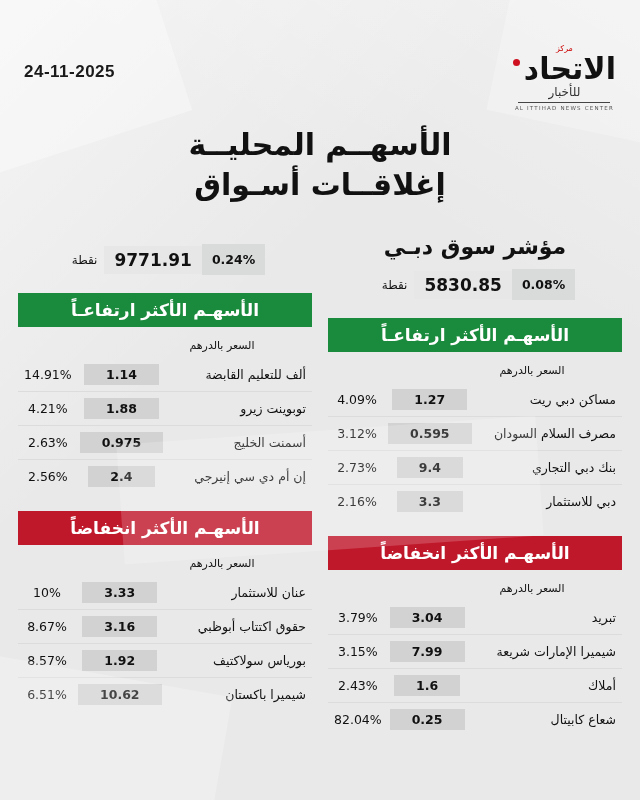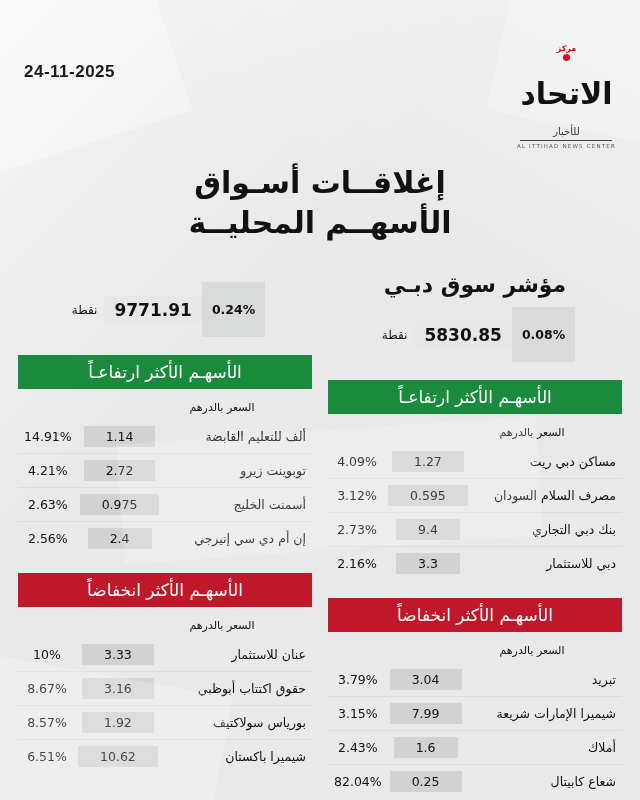--- a/index.html
+++ b/index.html
@@ -51,47 +51,45 @@
   .logo {
     display: flex;
     flex-direction: column;
     align-items: center;
     gap: 1px;
     padding-top: 22px;
   }
   .logo-top {
     font-size: 8px;
     color: #c00;
-    font-weight: bold;
+    font-weight: normal;
     letter-spacing: 0.5px;
   }
   .logo-main {
     display: flex;
     align-items: center;
     gap: 4px;
-    flex-direction: column;
   }
   .logo-word {
     font-size: 30px;
     font-weight: bold;
     color: #111;
     line-height: 1;
     letter-spacing: -1px;
   }
   .logo-dot {
     width: 7px; height: 7px; border-radius: 50%;
     background: #cf1020;
     display: inline-block;
     margin-bottom: 14px;
   }
   .logo-sub {
-    font-size: 10px;
+    font-size: 12px;
     color: #333;
     letter-spacing: 0.6px;
-    margin-top: 16px;
   }
   .logo-rule {
     width: 92px; height: 1px; background: #444; margin: 2px 0 1px;
   }
   .logo-en {
     font-size: 5.5px;
     color: #555;
     letter-spacing: 1.2px;
   }
 
@@ -129,21 +127,21 @@
     justify-content: center;
     align-items: center;
     gap: 0;
     direction: rtl;
   }
   .idx-pct {
     background: #d9dada;
     color: #111;
     font-size: 12.5px;
     font-weight: bold;
-    padding: 20px 10px;
+    padding: 8px 10px;
     direction: ltr;
   }
   .idx-val {
     background: #e7e7e7;
     color: #111;
     font-size: 17px;
     font-weight: bold;
     padding: 4px 10px;
     direction: ltr;
   }
@@ -153,21 +151,21 @@
     padding: 4px 7px;
     font-weight: normal;
   }
 
   .section-bar {
     margin-top: 18px;
     padding: 7px 10px;
     text-align: center;
     color: #fff;
     font-size: 17px;
-    font-weight: normal;
+    font-weight: bold;
     letter-spacing: 0.5px;
   }
   .bar-up { background: #1a8a3c; }
   .bar-down { background: #c0182b; }
 
   .col-head {
     margin-top: 12px;
     display: flex;
     justify-content: flex-start;
     padding: 0 6px 6px 6px;
@@ -202,20 +200,21 @@
     text-align: center;
     width: 78px;
   }
   .c-price span {
     display: inline-block;
     background: #d2d2d2;
     min-width: 62px;
     padding: 3px 22px;
     font-size: 12.5px;
     direction: ltr;
+    font-weight: bold;
   }
   .c-pct {
     text-align: center;
     width: 56px;
     direction: ltr;
     font-size: 12.5px;
     padding-left: 6px !important;
   }
   .row-sep td { border-bottom: 1px solid #dcdcdc; }
 </style>
@@ -236,22 +235,22 @@
         <span class="logo-dot"></span>
         <span class="logo-word">الاتحاد</span>
       </div>
       <div class="logo-sub">للأخبار</div>
       <div class="logo-rule"></div>
       <div class="logo-en">AL ITTIHAD NEWS CENTER</div>
     </div>
   </div>
 
   <div class="main-title">
+    <div>الأسهــم المحليــة</div>
     <div>إغلاقــات أسـواق</div>
-    <div>الأسهــم المحليــة</div>
   </div>
 
   <div class="markets">
 
     <div class="market">
       <div class="market-title">مؤشر سوق دبـي</div>
       <div class="index-row">
         <span class="idx-pct">0.08%</span>
         <span class="idx-val">5830.85</span>
         <span class="idx-unit">نقطة</span>
@@ -329,21 +328,21 @@
       </div>
       <table class="stocks">
         <tbody>
           <tr class="row-sep">
             <td class="c-name">ألف للتعليم القابضة</td>
             <td class="c-price"><span>1.14</span></td>
             <td class="c-pct">14.91%</td>
           </tr>
           <tr class="row-sep">
             <td class="c-name">توبوينت زيرو</td>
-            <td class="c-price"><span>2.72</span></td>
+            <td class="c-price"><span>1.88</span></td>
             <td class="c-pct">4.21%</td>
           </tr>
           <tr class="row-sep">
             <td class="c-name">أسمنت الخليج</td>
             <td class="c-price"><span>0.975</span></td>
             <td class="c-pct">2.63%</td>
           </tr>
           <tr>
             <td class="c-name">إن أم دي سي إنيرجي</td>
             <td class="c-price"><span>2.4</span></td>

